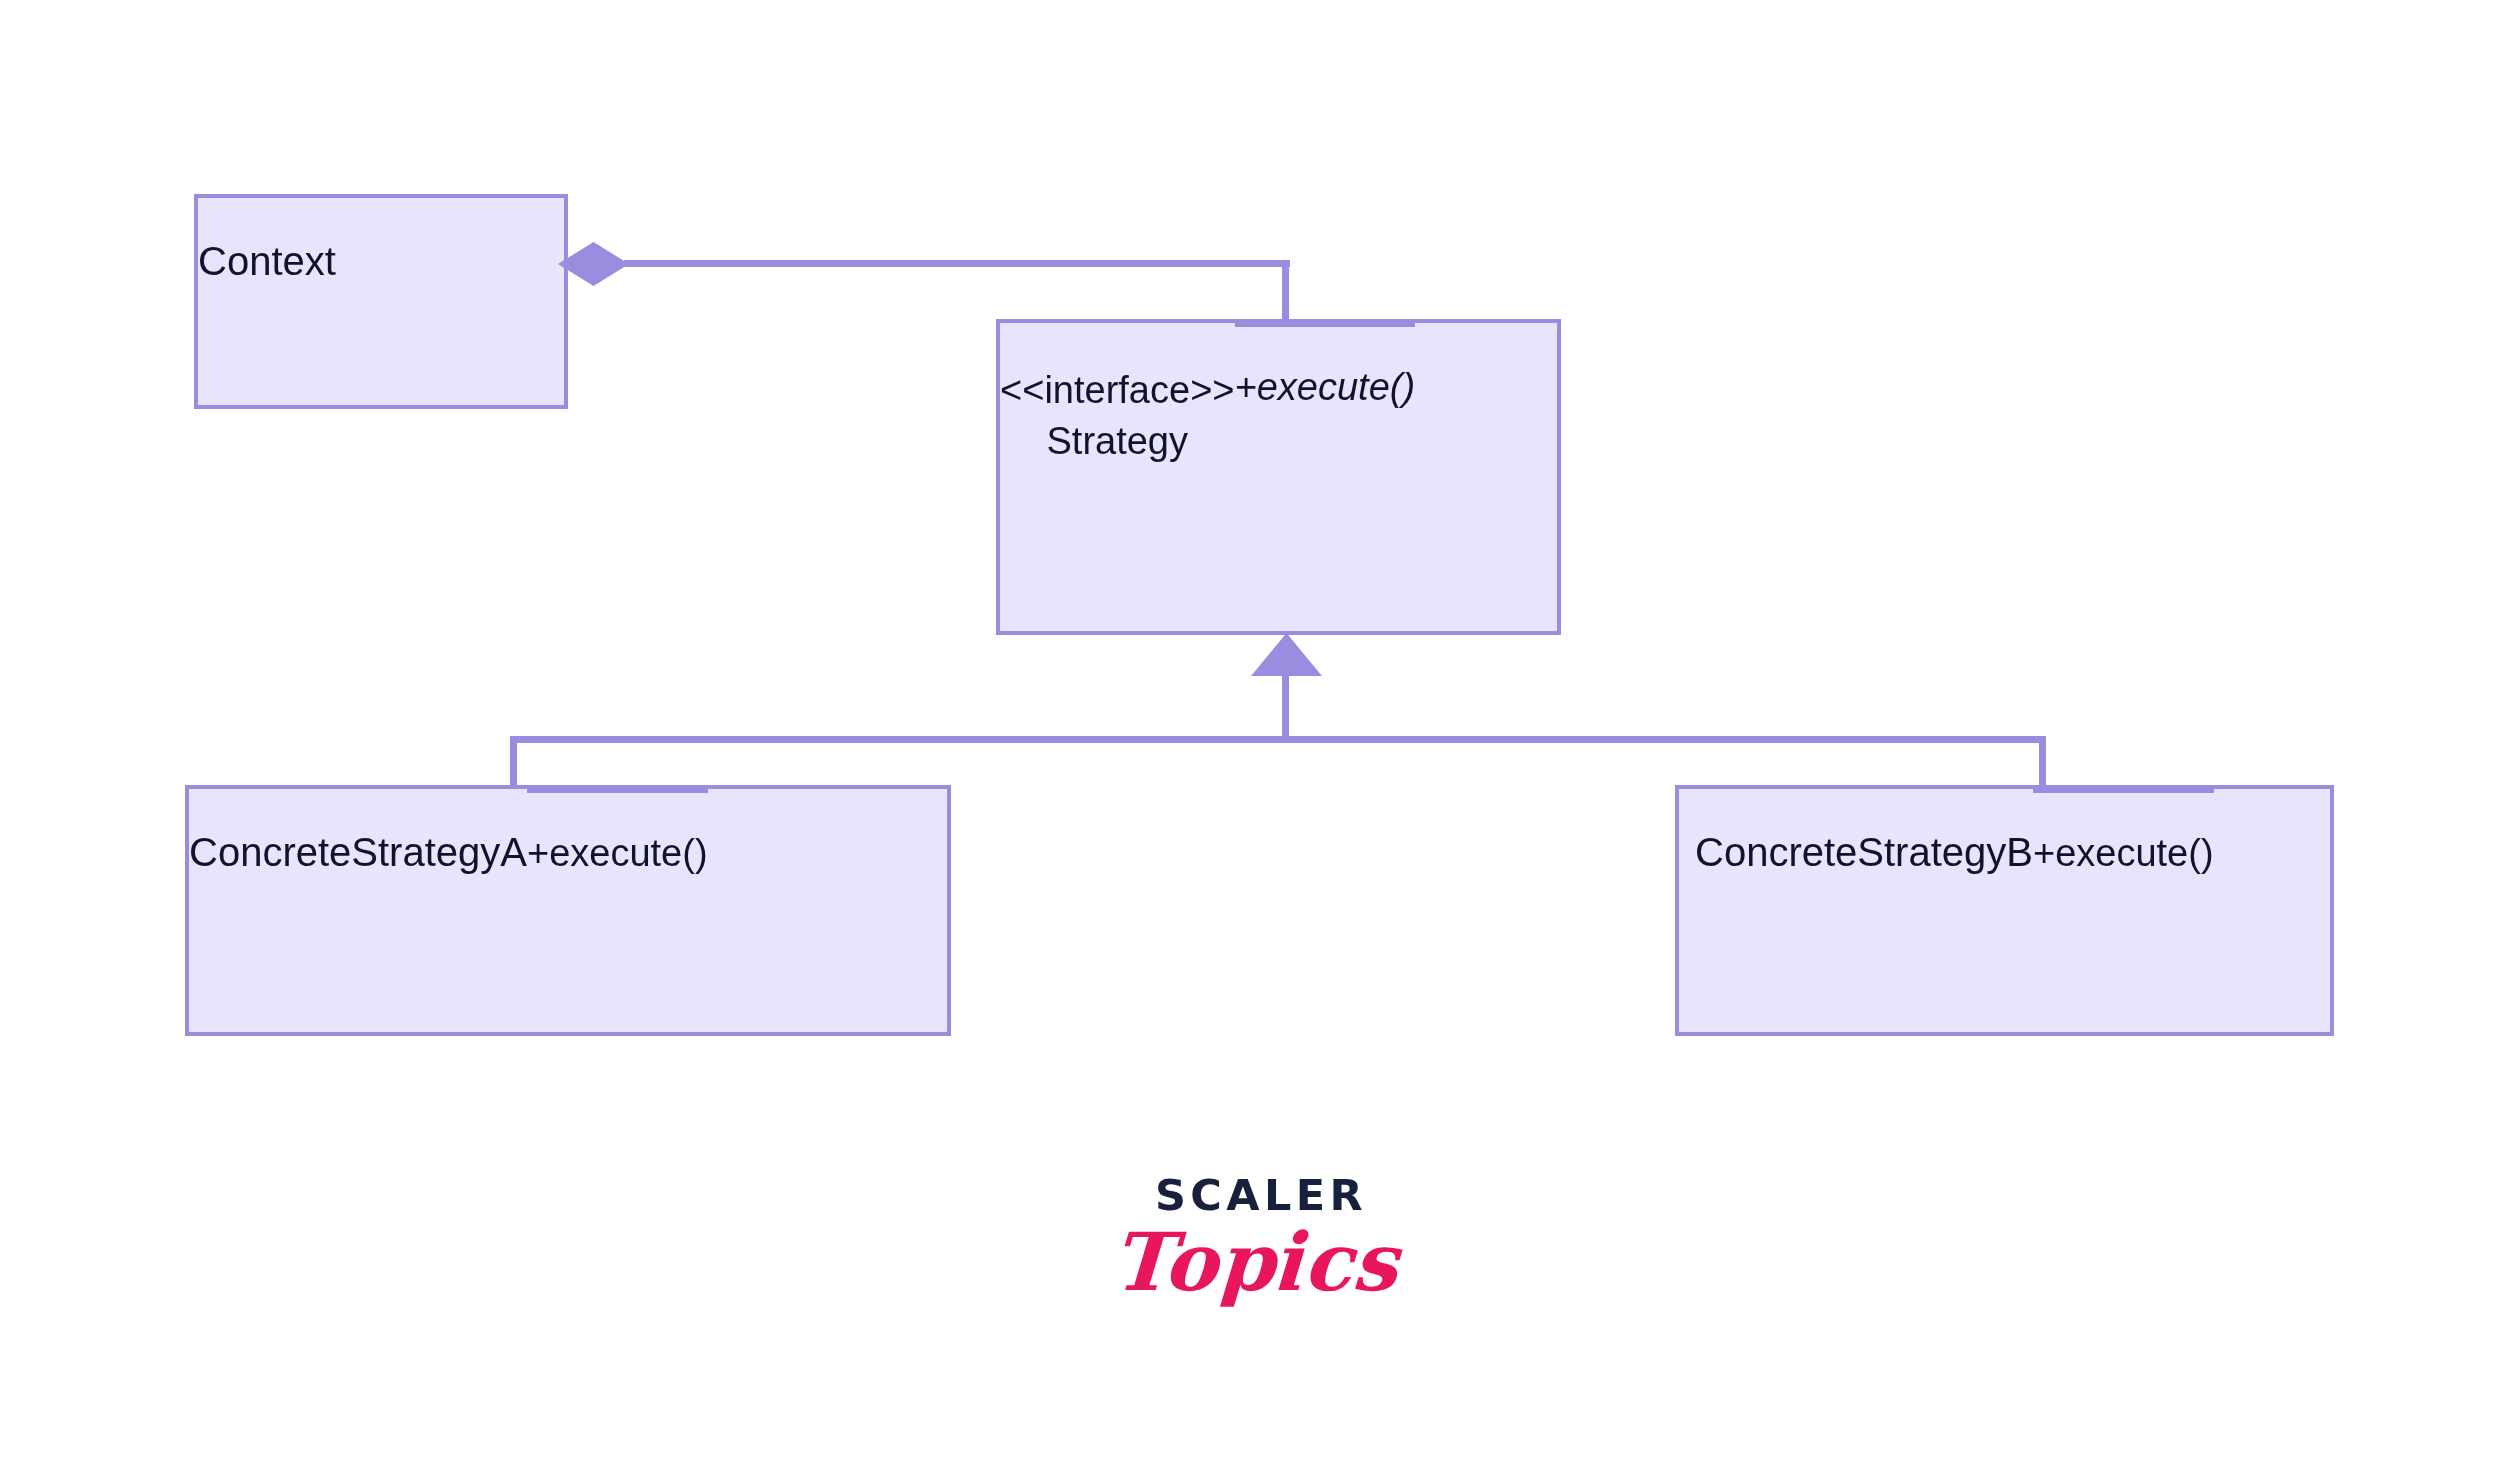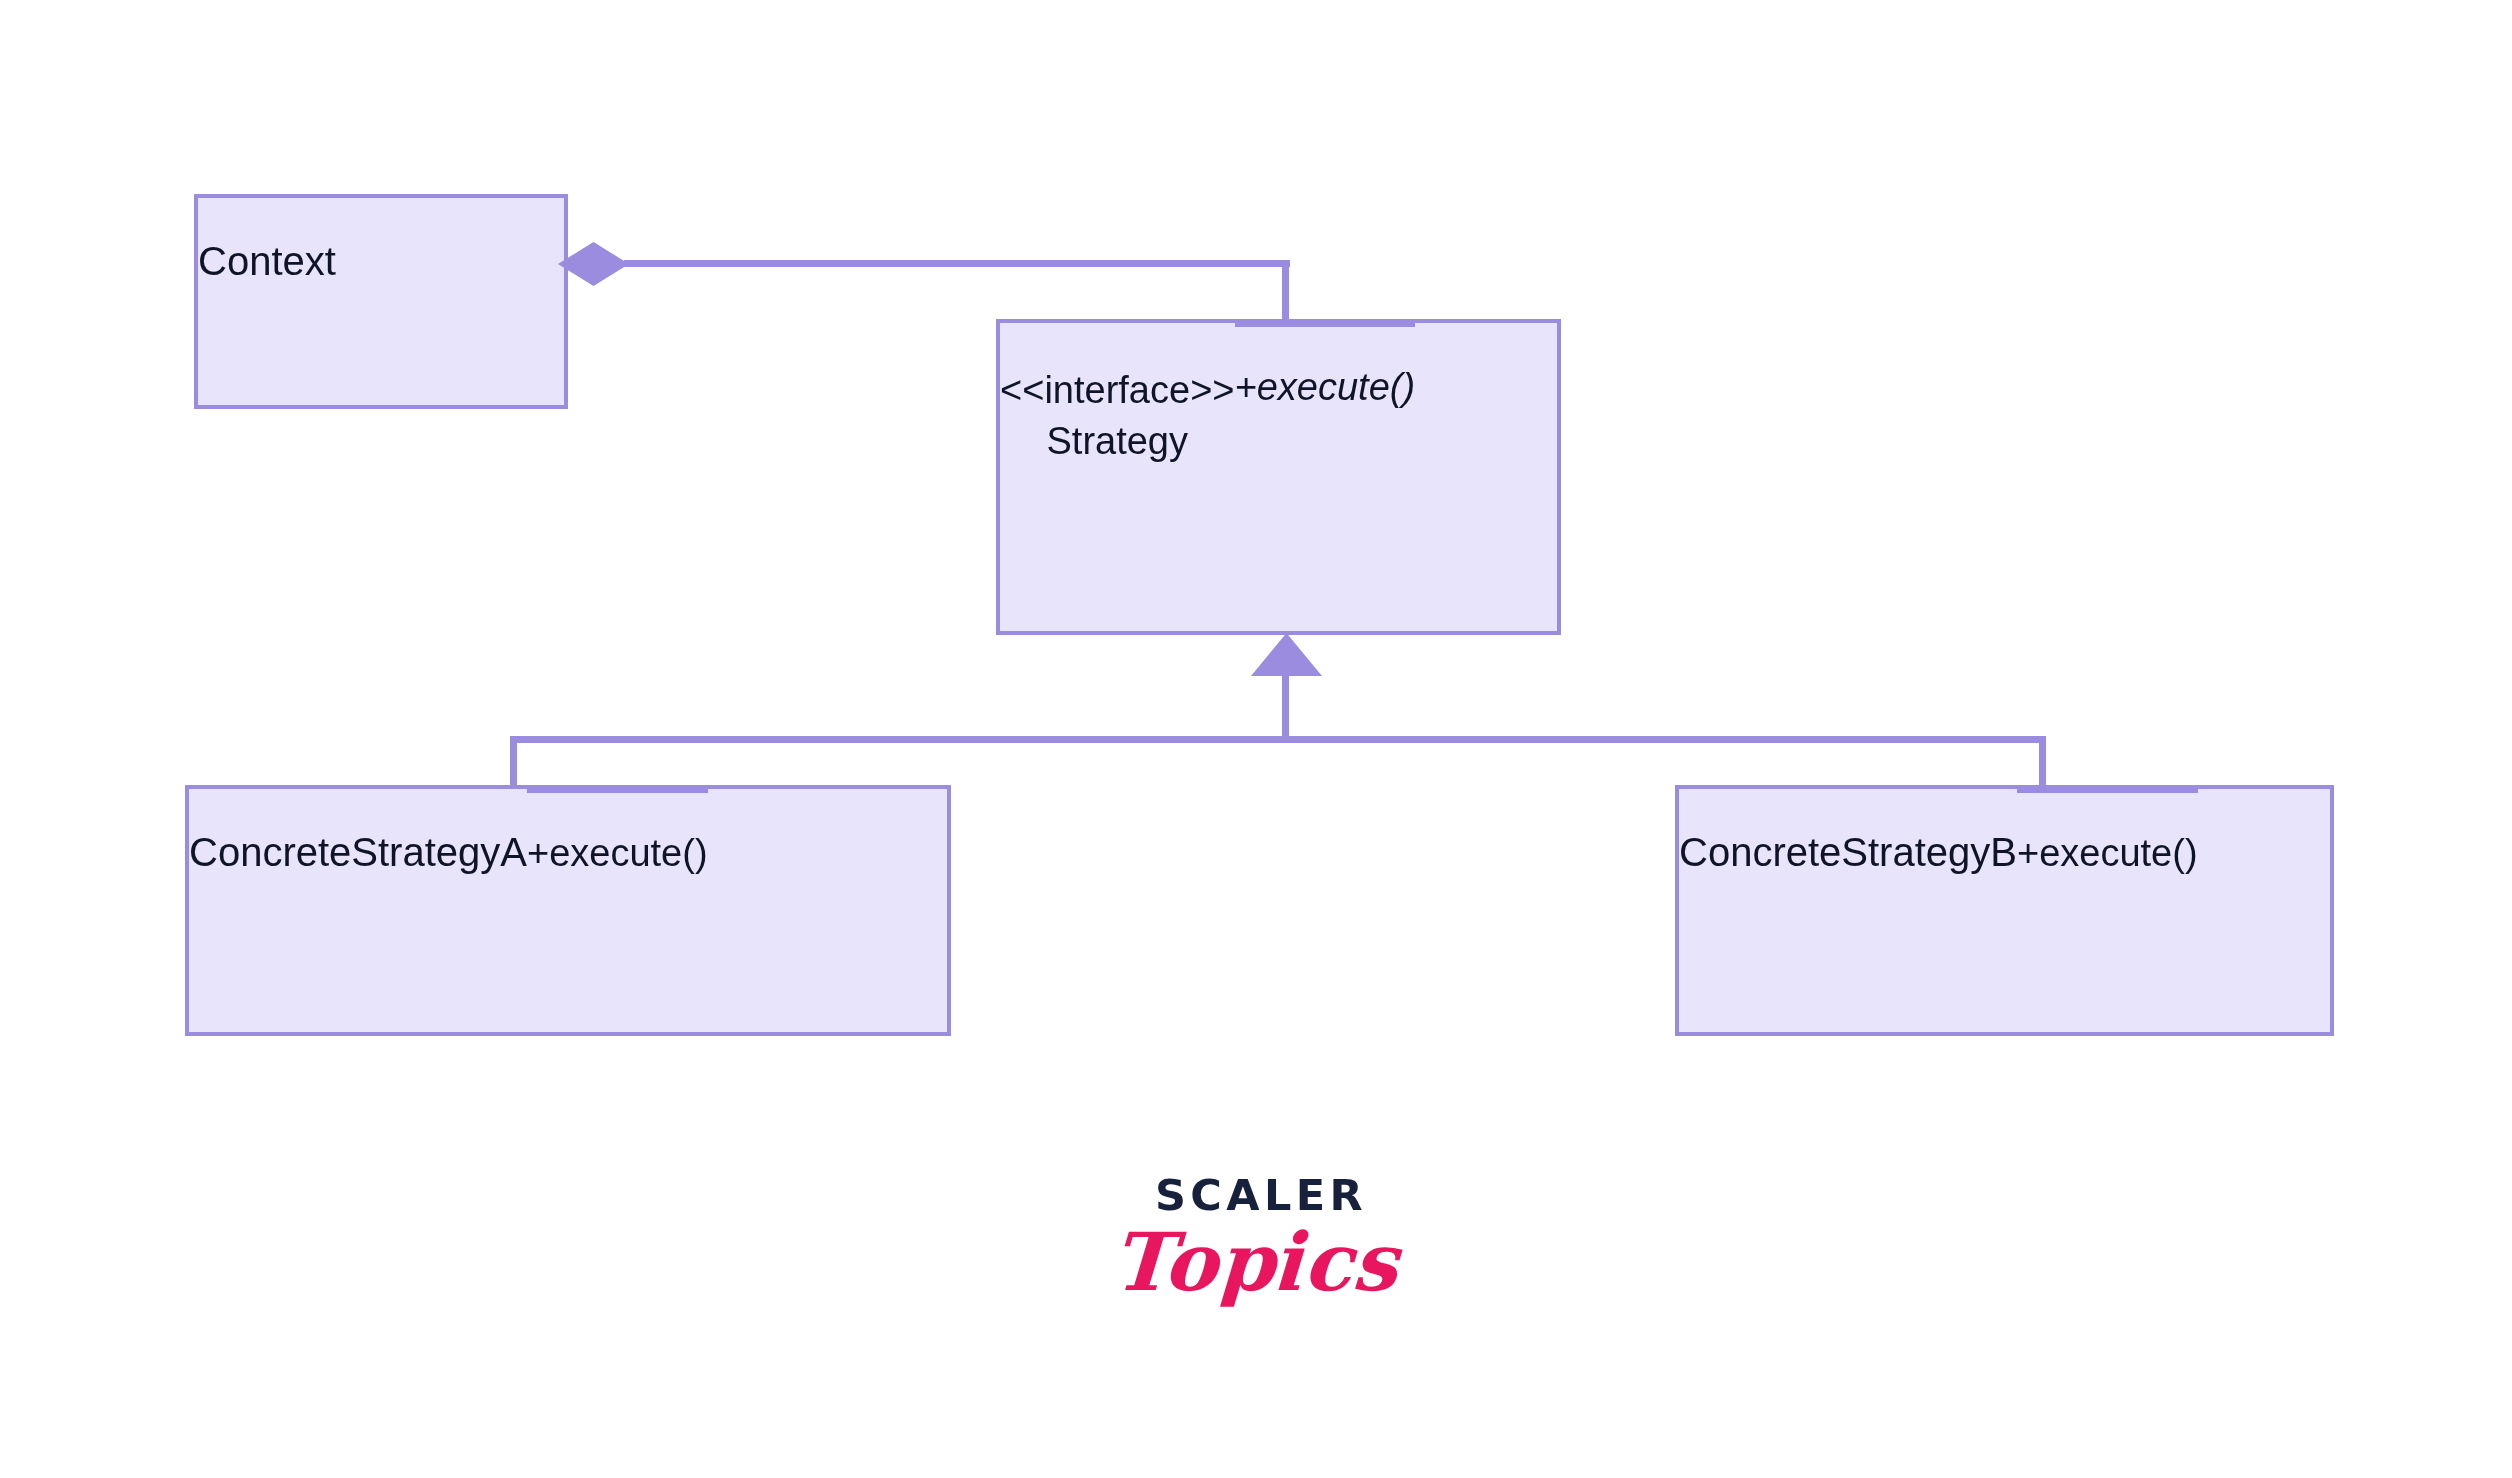--- a/index.html
+++ b/index.html
@@ -56,21 +56,21 @@
   #box-strategy .c-body  { height: 126px; font-size: 38px; }
   #box-strategy .stereo { margin-bottom: 7.4px; }
 
   
   #box-csa { left: 185px; top: 785px; width: 766px; height: 251px; }
   #box-csa .c-title { height: 126px; font-size: 40px; }
   #box-csa .c-body  { height: 126px; font-size: 38px; }
 
   
   #box-csb { left: 1675px; top: 785px; width: 659px; height: 251px; }
-  #box-csb .c-title { height: 126px; font-size: 40px; }
+  #box-csb .c-title { height: 126px; font-size: 40px; padding-left: 16px; }
   #box-csb .c-body  { height: 126px; font-size: 38px; }
 
   
   .edge {
     position: absolute;
     background: #9b8ce0;
   }
   
   #edge-comp-h  { left: 624px;  top: 260px;  width: 666px; height: 7.4px; }
   #edge-comp-v  { left: 1282px; top: 260px;  width: 7.4px;  height: 64px; }

